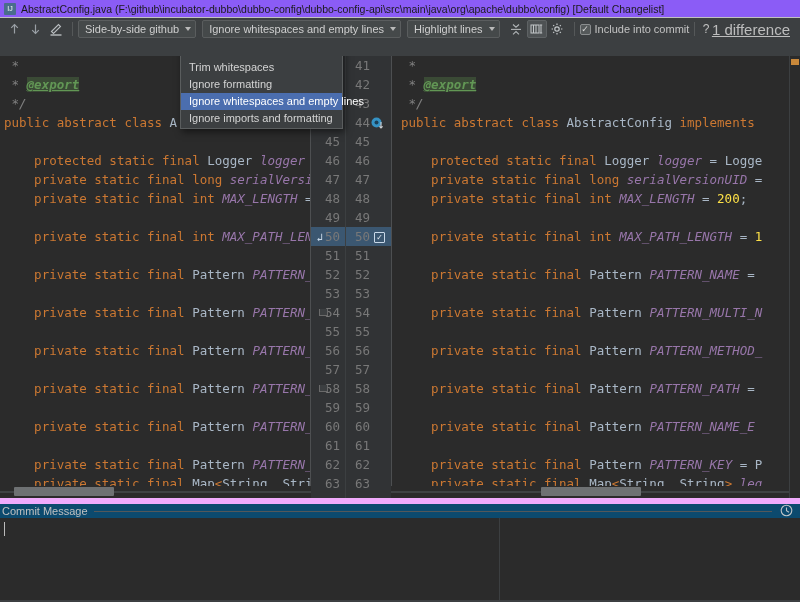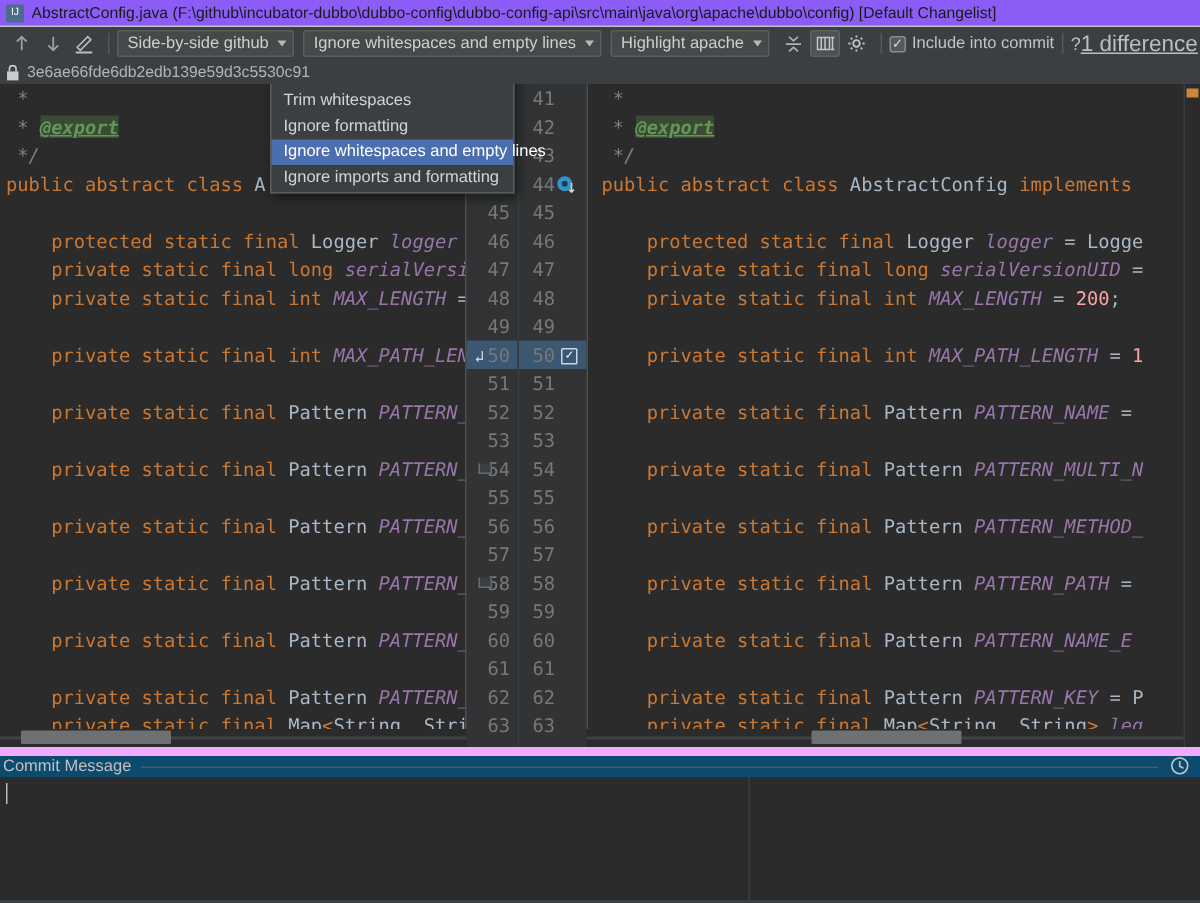--- a/index.html
+++ b/index.html
@@ -165,21 +165,21 @@
     width: 46px; text-align: left; padding-left: 10px;
     color: #787878; background: #313335; height: 19px; line-height: 19px;
     font-size: 12.5px; position: relative;
   }
   .rp-code { flex: 1; overflow: hidden; padding-left: 10px; }
 
   
   .k  { color: #cc7832; }           
   .t  { color: #a9b7c6; }           
   .f  { color: #9876aa; font-style: italic; }  
-  .n  { color: #fca5a5; }  
+  .n  { color: #fde047; }  
   .ct { color: #808080; font-style: italic; }  
   .tag{ color: #629755; font-style: italic; text-decoration: underline; background:#3a4a35; font-weight: bold;}
   .op { color: #a9b7c6; }
   .ang{ color: #cc7832; }
   .fold-sq {
     position: absolute;
     width: 9px; height: 9px;
     border: 1px solid #6a6a6a;
     background: #3c3f41;
     color: #9a9a9a;
@@ -342,21 +342,21 @@
     <span>Side-by-side github</span>
     <span class="caret"></span>
   </div>
 
   <div class="combo">
     <span>Ignore whitespaces and empty lines</span>
     <span class="caret"></span>
   </div>
 
   <div class="combo">
-    <span>Highlight apache</span>
+    <span>Highlight lines</span>
     <span class="caret"></span>
   </div>
 
   <div class="tb-icon">
     <svg width="12" height="13" viewBox="0 0 12 13">
       <path d="M3 1.5 L6 4.2 L9 1.5" stroke="#b0b4b6" stroke-width="1.1" fill="none"></path>
       <path d="M1 6.4 L11 6.4" stroke="#b0b4b6" stroke-width="1.1"></path>
       <path d="M3 11.3 L6 8.6 L9 11.3" stroke="#b0b4b6" stroke-width="1.1" fill="none"></path>
     </svg>
   </div>
@@ -384,27 +384,20 @@
   </div>
 
   <div class="tb-sep"></div>
 
   <div class="tb-help">?</div>
 
   <div class="tb-right">1 difference</div>
 </div>
 
 <div class="revbar">
-  <div class="rev-left">
-    <svg class="lock-icon" width="9" height="11" viewBox="0 0 9 11">
-      <rect x="0.7" y="4.6" width="7.6" height="6" fill="#c9cdd0"></rect>
-      <path d="M2.3 4.6 L2.3 2.9 A2.2 2.2 0 0 1 6.7 2.9 L6.7 4.6" stroke="#c9cdd0" stroke-width="1.1" fill="none"></path>
-    </svg>
-    <span>3e6ae66fde6db2edb139e59d3c5530c91</span>
-  </div>
 </div>
 
 <div class="diffbody">
 
   <div class="pane pane-left">
     <div class="code-area" id="left-code"><div class="lp-row"><div class="lp-code"><span class="ct"> *</span></div><div class="lp-num"><span>41</span></div></div><div class="lp-row"><div class="lp-code"><span class="ct"> * </span><span class="tag">@export</span></div><div class="lp-num"><span>42</span></div></div><div class="lp-row"><div class="lp-code"><span class="ct"> */</span></div><div class="lp-num"><span>43</span></div></div><div class="lp-row"><div class="lp-code"><span class="k">public abstract class </span><span class="t">A</span></div><div class="lp-num"><span style="position:absolute;left:-20px;top:3px;"><svg width="13" height="13" viewBox="0 0 13 13">
                 <circle cx="5.5" cy="5.5" r="5" fill="#3592c4"></circle>
                 <circle cx="5.5" cy="5.5" r="2" fill="#1c3f57"></circle>
                 <path d="M10 5 L10 11 M8.4 9.4 L10 11 L11.6 9.4" stroke="#cfd4d8" stroke-width="1.1" fill="none"></path>
               </svg></span><span>44</span></div></div><div class="lp-row"><div class="lp-code"></div><div class="lp-num"><span>45</span></div></div><div class="lp-row"><div class="lp-code"><span class="k">    protected static final </span><span class="t">Logger </span><span class="f">logger</span><span class="op"> = </span></div><div class="lp-num"><span>46</span></div></div><div class="lp-row"><div class="lp-code"><span class="k">    private static final long </span><span class="f">serialVersionUID</span></div><div class="lp-num"><span>47</span></div></div><div class="lp-row"><div class="lp-code"><span class="k">    private static final int </span><span class="f">MAX_LENGTH</span><span class="op"> = </span></div><div class="lp-num"><span>48</span></div></div><div class="lp-row"><div class="lp-code"></div><div class="lp-num"><span>49</span></div></div><div class="lp-row hl"><div class="lp-code"><span class="k">    private static final int </span><span class="f">MAX_PATH_LENGTH</span></div><div class="lp-num" style="background: rgb(59, 87, 113);"><span class="accept-arrow">↲</span><span>50</span></div></div><div class="lp-row"><div class="lp-code"></div><div class="lp-num"><span>51</span></div></div><div class="lp-row"><div class="lp-code"><span class="k">    private static final </span><span class="t">Pattern </span><span class="f">PATTERN_NAME</span></div><div class="lp-num"><span>52</span></div></div><div class="lp-row"><div class="lp-code"></div><div class="lp-num"><span>53</span></div></div><div class="lp-row"><div class="lp-code"><span class="k">    private static final </span><span class="t">Pattern </span><span class="f">PATTERN_MULTI</span></div><div class="lp-num"><span>54</span></div></div><div class="lp-row"><div class="lp-code"></div><div class="lp-num"><span>55</span></div></div><div class="lp-row"><div class="lp-code"><span class="k">    private static final </span><span class="t">Pattern </span><span class="f">PATTERN_METHO</span></div><div class="lp-num"><span>56</span></div></div><div class="lp-row"><div class="lp-code"></div><div class="lp-num"><span>57</span></div></div><div class="lp-row"><div class="lp-code"><span class="k">    private static final </span><span class="t">Pattern </span><span class="f">PATTERN_PATH</span></div><div class="lp-num"><span>58</span></div></div><div class="lp-row"><div class="lp-code"></div><div class="lp-num"><span>59</span></div></div><div class="lp-row"><div class="lp-code"><span class="k">    private static final </span><span class="t">Pattern </span><span class="f">PATTERN_NAME_</span></div><div class="lp-num"><span>60</span></div></div><div class="lp-row"><div class="lp-code"></div><div class="lp-num"><span>61</span></div></div><div class="lp-row"><div class="lp-code"><span class="k">    private static final </span><span class="t">Pattern </span><span class="f">PATTERN_KEY</span></div><div class="lp-num"><span>62</span></div></div><div class="lp-row"><div class="lp-code"><span class="k">    private static final </span><span class="t">Map</span><span class="ang">&lt;</span><span class="t">String, String</span></div><div class="lp-num"><span>63</span></div></div><div class="lp-row"><div class="lp-code"><span class="k">    private static final </span><span class="t">String</span><span class="n">[]</span><span class="f"> SUFFIXES</span></div><div class="lp-num"><span>64</span></div></div></div>

